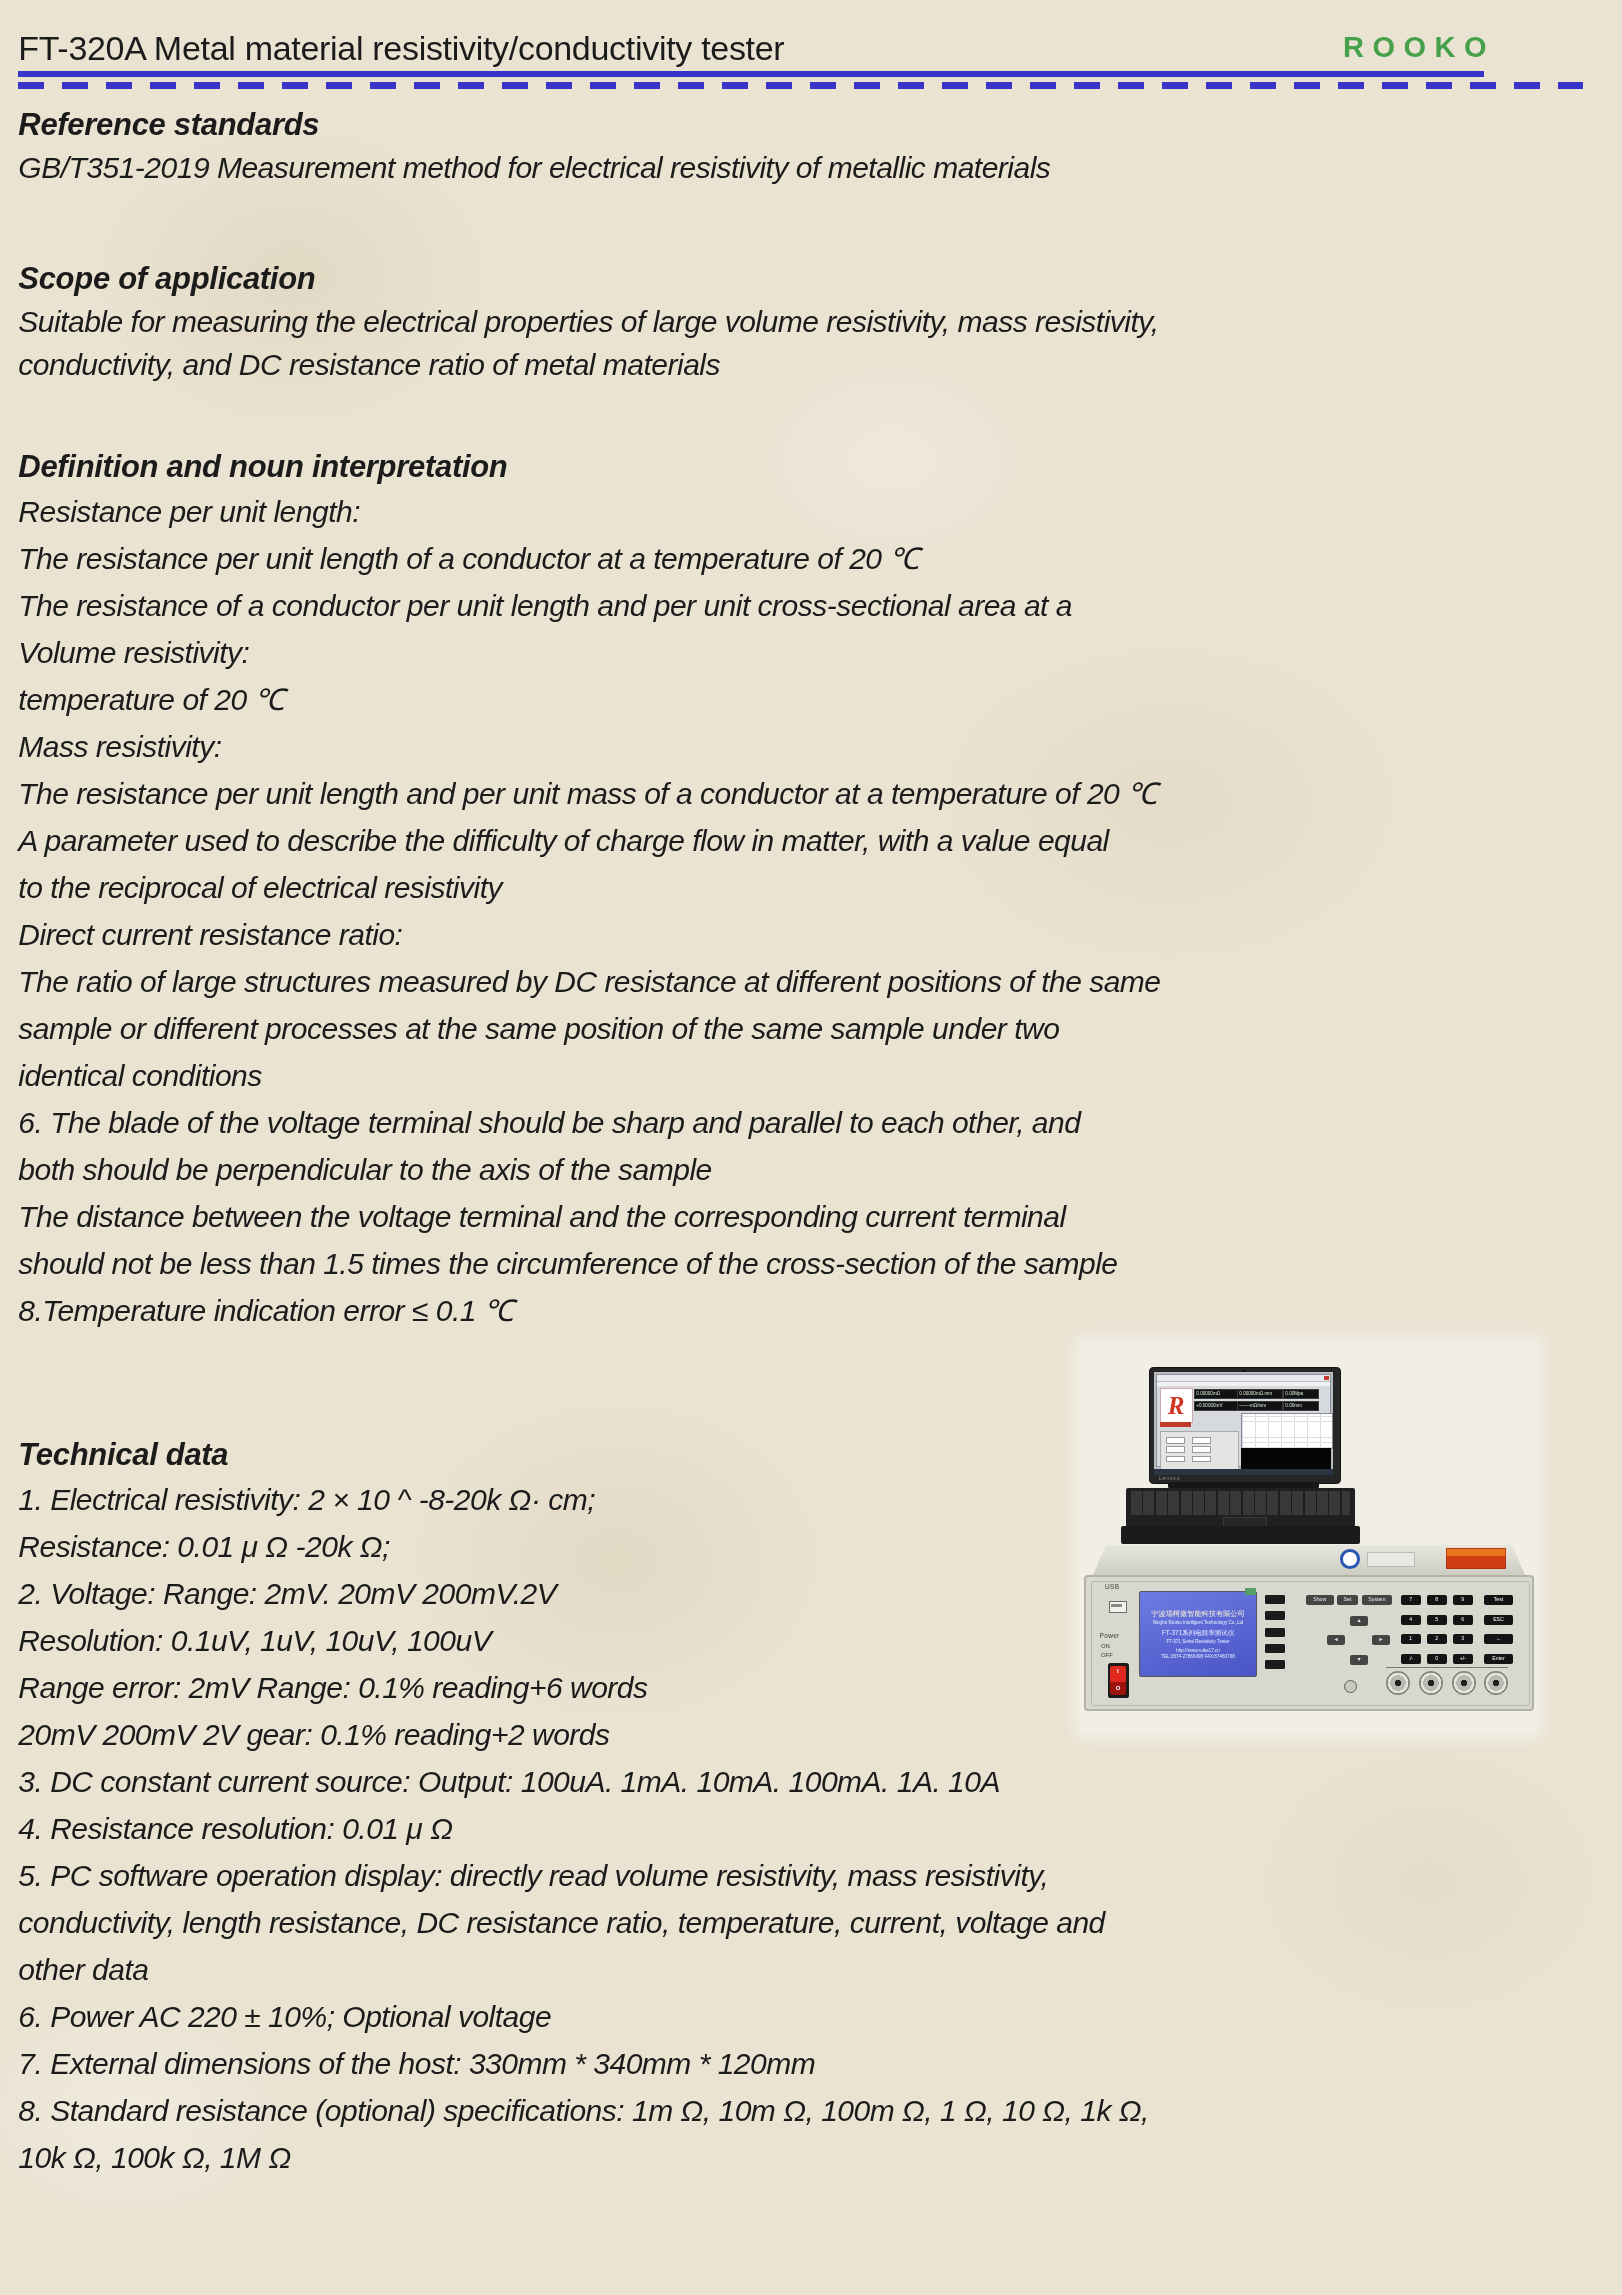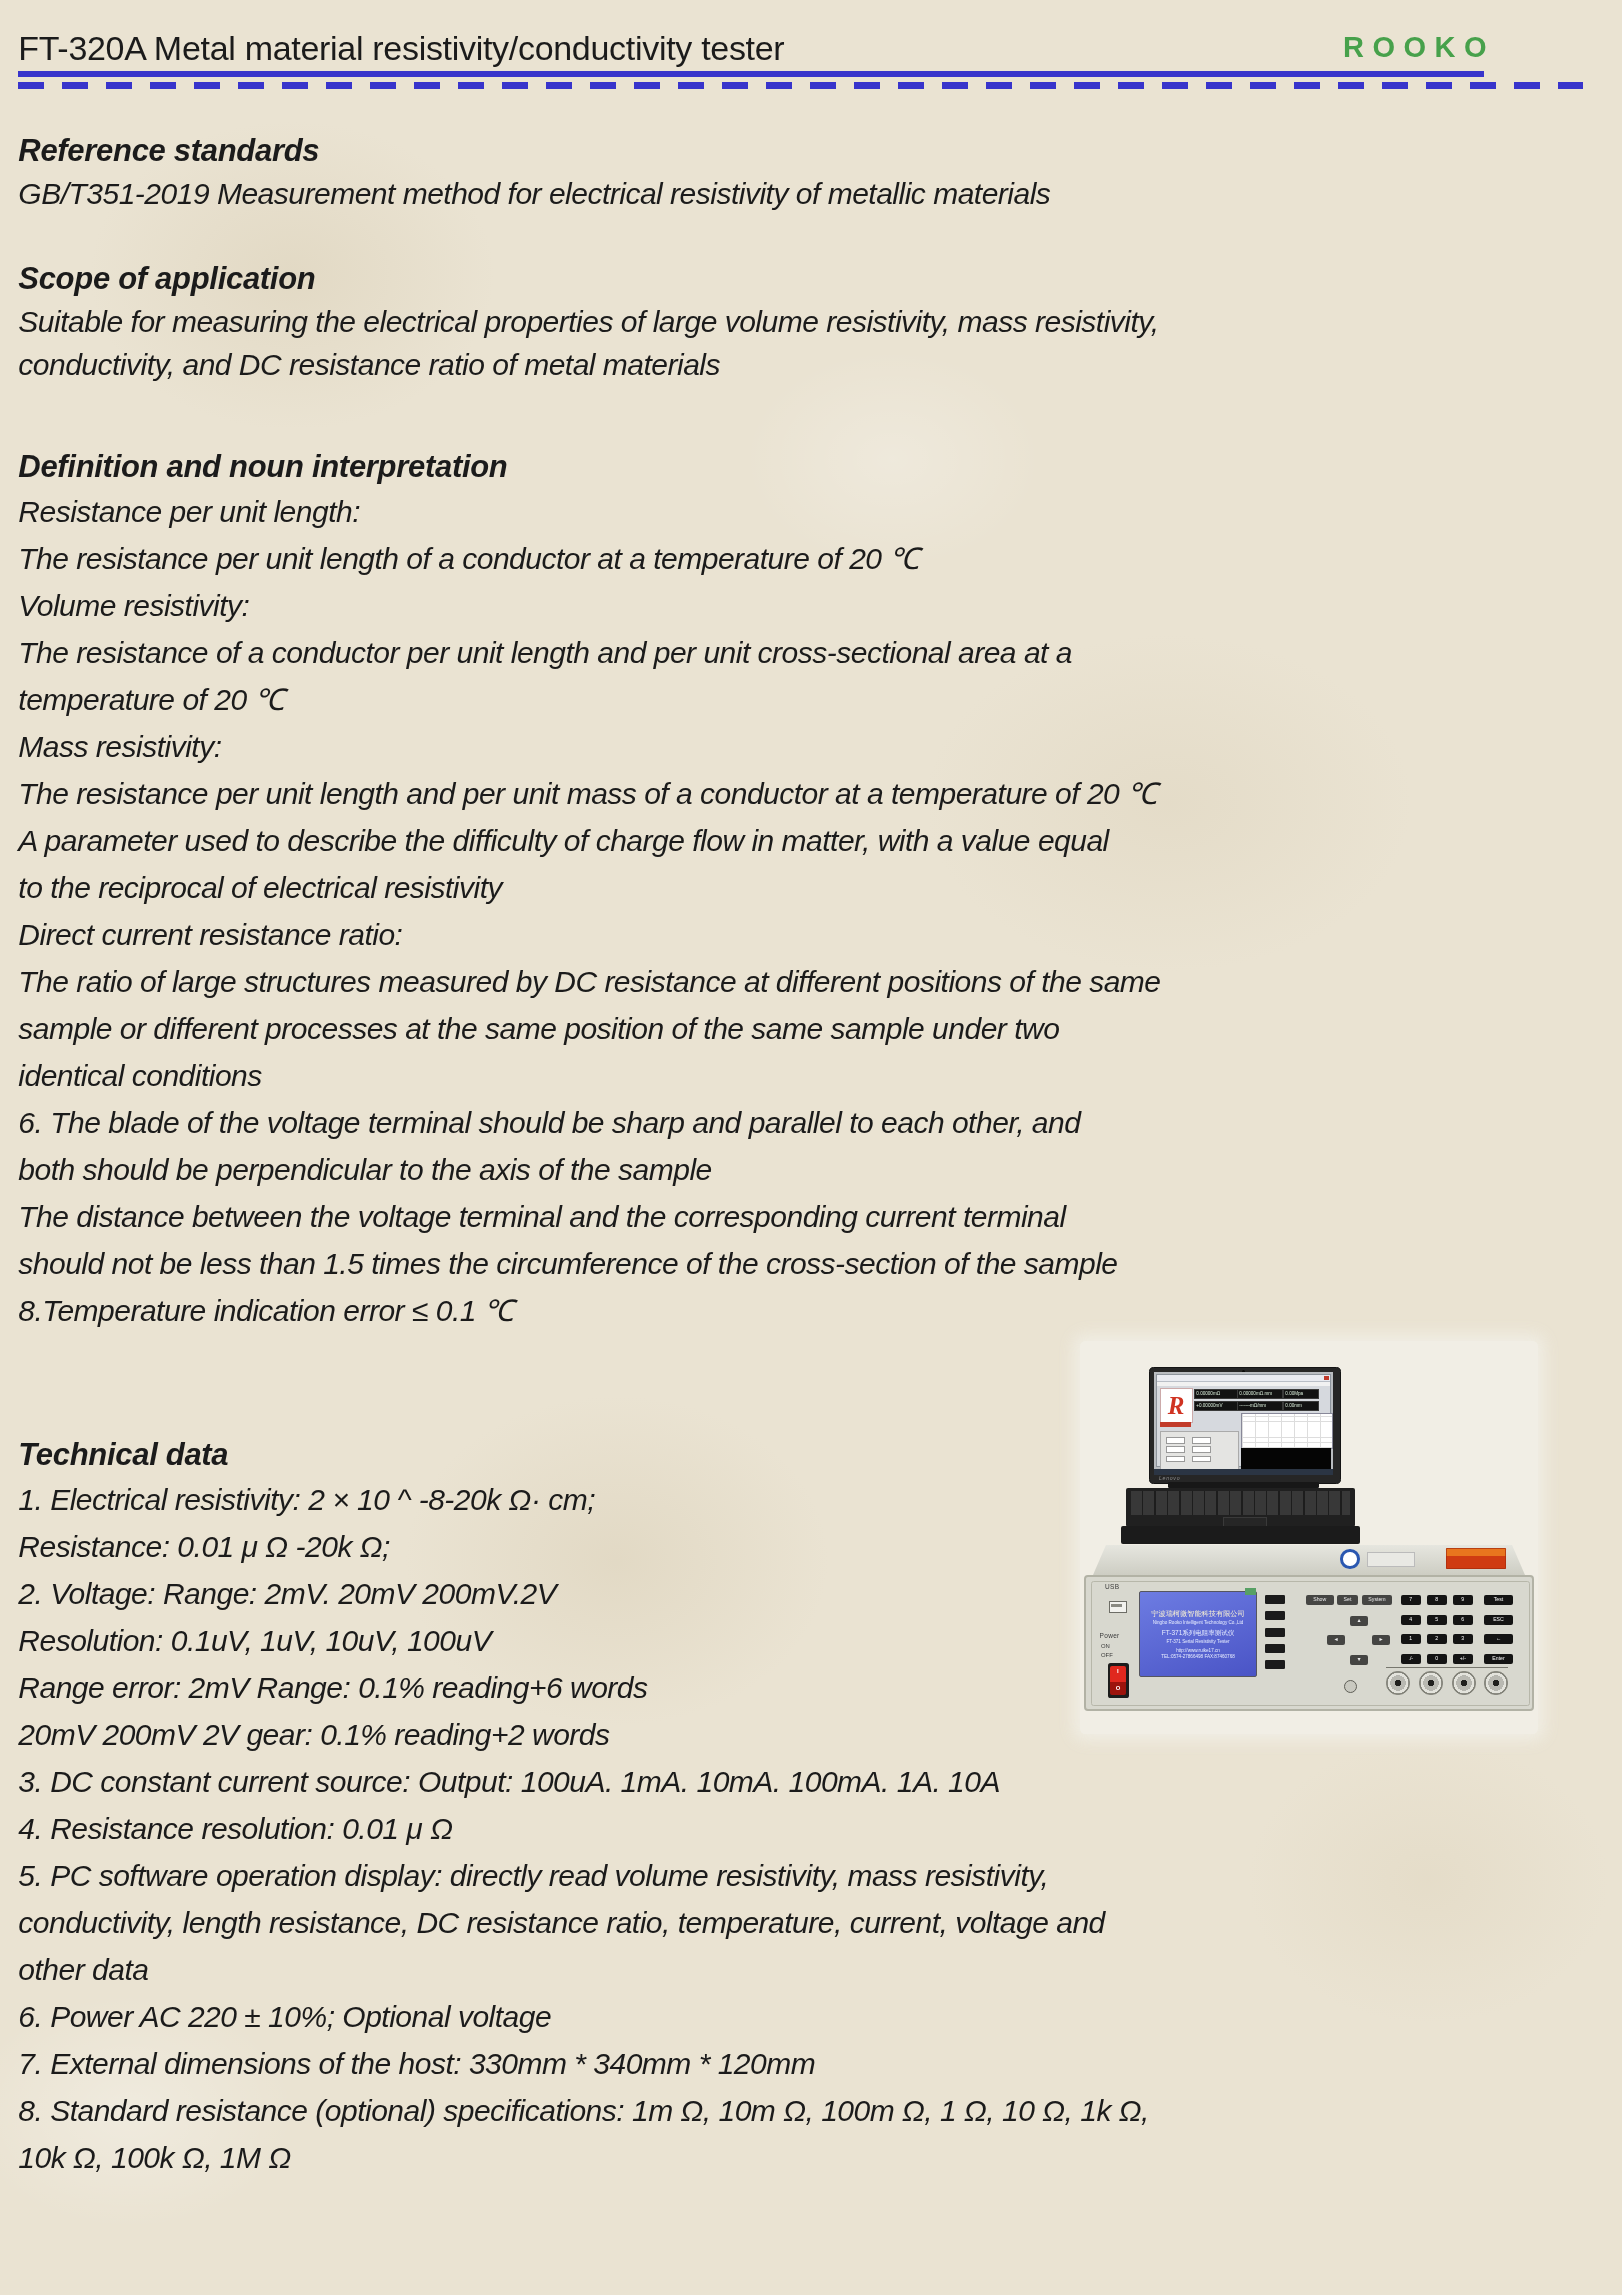--- a/index.html
+++ b/index.html
@@ -34,21 +34,21 @@
     background:repeating-linear-gradient(90deg,#3834cb 0 26px,transparent 26px 44px);
   }
   .sec{position:absolute;left:18.3px;right:26px;}
   .sec h2{
     margin:0;font-size:31px;font-weight:bold;font-style:italic;line-height:43px;letter-spacing:-0.3px;
   }
   .sec .ln{
     font-size:30px;font-style:italic;line-height:43px;letter-spacing:-0.5px;white-space:nowrap;
   }
   .sec.wide .ln{line-height:47px;}
-  .sec1{top:129px;}
+  .sec1{top:103px;}
   .sec2{top:257px;}
   .sec3{top:445px;}
   .sec4{top:1433px;}
 
   
   .photo{position:absolute;left:1080px;top:1341px;width:458px;height:393px;}
   .photo-bg{position:absolute;inset:0;background:#f1eee5;border-radius:5.2px;
             box-shadow:0 0 14.4px 6.5px rgba(241,238,229,.9);}
   
   .lt-screen{position:absolute;left:69px;top:26px;width:190px;height:115px;
@@ -147,22 +147,22 @@
   <div class="sec sec2">
     <h2>Scope of application</h2>
     <div class="ln">Suitable for measuring the electrical properties of large volume resistivity, mass resistivity,</div>
     <div class="ln">conductivity, and DC resistance ratio of metal materials</div>
   </div>
 
   <div class="sec sec3 wide">
     <h2>Definition and noun interpretation</h2>
     <div class="ln">Resistance per unit length:</div>
     <div class="ln">The resistance per unit length of a conductor at a temperature of 20 ℃</div>
+    <div class="ln">The resistance of a conductor per unit length and per unit cross-sectional area at a</div>
     <div class="ln">Volume resistivity:</div>
-    <div class="ln">The resistance of a conductor per unit length and per unit cross-sectional area at a</div>
     <div class="ln">temperature of 20 ℃</div>
     <div class="ln">Mass resistivity:</div>
     <div class="ln">The resistance per unit length and per unit mass of a conductor at a temperature of 20 ℃</div>
     <div class="ln">A parameter used to describe the difficulty of charge flow in matter, with a value equal</div>
     <div class="ln">to the reciprocal of electrical resistivity</div>
     <div class="ln">Direct current resistance ratio:</div>
     <div class="ln">The ratio of large structures measured by DC resistance at different positions of the same</div>
     <div class="ln">sample or different processes at the same position of the same sample under two</div>
     <div class="ln">identical conditions</div>
     <div class="ln">6. The blade of the voltage terminal should be sharp and parallel to each other, and</div>

